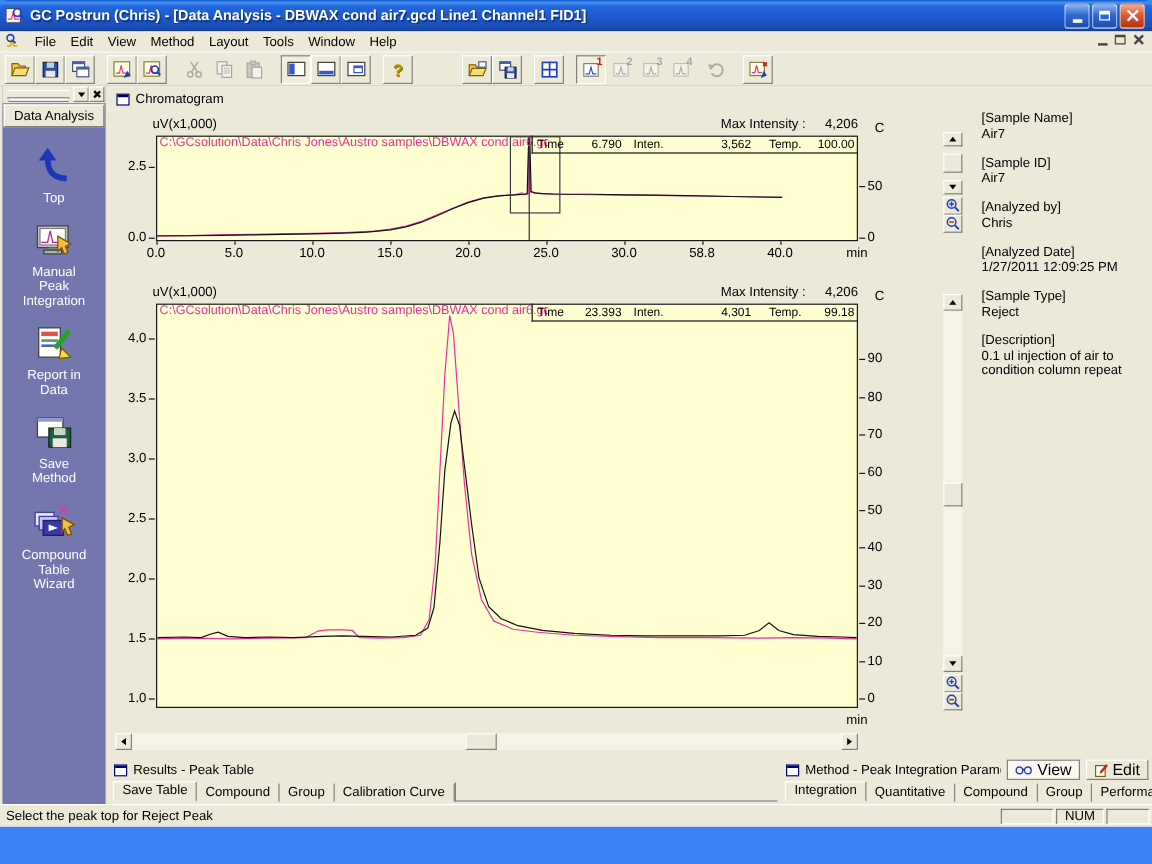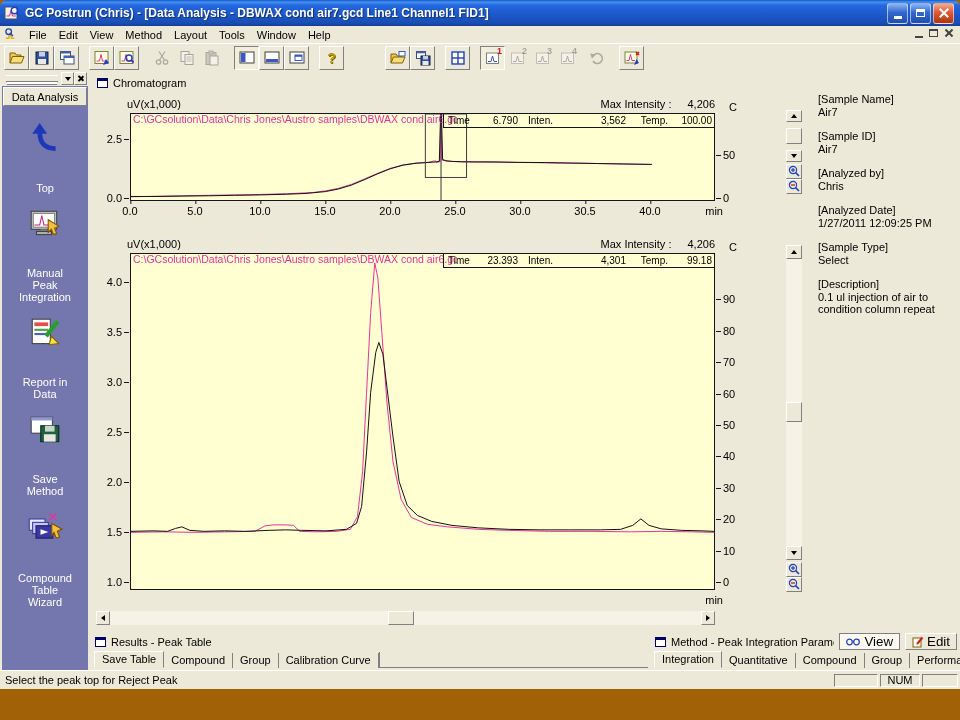--- a/index.html
+++ b/index.html
@@ -1,21 +1,21 @@
 <!DOCTYPE html>
 <html><head>
 <meta charset="utf-8">
 <style>
   :root{
     --bg:#ECE9D8; --bgdark:#D6D2BE; --purple:#7477AE; --yellow:#FFFFD2;
     --magenta:#E8309C; --ink:#15151C; --gray:#808080;
   }
   *{box-sizing:border-box; cursor:default; user-select:none;}
   body{margin:0;background:#fff;}
-  .app{position:relative;width:960px;height:720px;background:#a16207;overflow:hidden;
+  .app{position:relative;width:960px;height:720px;background:#3b82f6;overflow:hidden;
        font-family:"Liberation Sans",sans-serif;font-size:11px;color:#000;}
   .pre{white-space:pre-line;}
 
   
   .titlebar{position:absolute;left:0;top:0;width:960px;height:26px;
     background:linear-gradient(180deg,#0A59D0 0%,#4A90EC 8%,#2268E0 20%,#1C56C8 60%,#1A4DB4 88%,#123E96 100%);
     border-radius:7px 7px 0 0;display:flex;align-items:center;padding:0 4px;}
   .title-text{color:#fff;font-weight:bold;font-size:12px;margin-left:5px;
     text-shadow:1px 1px 1px #103070;white-space:nowrap;flex:1;overflow:hidden;}
   .tb-btns{display:flex;gap:2px;margin-right:2px;}
@@ -63,21 +63,21 @@
   .grip-btn{width:13px;height:13px;background:var(--bg);border:1px solid;
     border-color:#fff var(--gray) var(--gray) #fff;display:flex;align-items:center;justify-content:center;padding:0;}
   .tri-down{width:0;height:0;border-left:3px solid transparent;border-right:3px solid transparent;border-top:4px solid #000;}
   .grip-x{position:relative;width:7px;height:7px;}
   .grip-x::before,.grip-x::after{content:"";position:absolute;left:3px;top:0;width:1.6px;height:7px;background:#000;}
   .grip-x::before{transform:rotate(45deg);} .grip-x::after{transform:rotate(-45deg);}
   .sidebar-header{position:absolute;left:1px;top:16px;width:84px;height:19px;background:var(--bg);
     border:1px solid;border-color:#fff var(--gray) var(--gray) #fff;font-size:11px;
     font-family:"Liberation Sans",sans-serif;display:flex;align-items:center;justify-content:center;padding:0;}
   .sidebar-items{position:absolute;left:0;top:38px;width:86px;display:flex;flex-direction:column;align-items:center;}
-  .side-item{margin-top:13px;display:flex;flex-direction:column;align-items:center;color:#fff;text-align:center;line-height:12px;gap:23px;}
+  .side-item{margin-top:13px;display:flex;flex-direction:column;align-items:center;color:#fff;text-align:center;line-height:12px;}
   .side-item svg{margin-bottom:3px;}
 
   
   .chrom-header{position:absolute;left:97px;top:6px;display:flex;align-items:center;gap:5px;}
   .restore-box{display:inline-block;width:11px;height:10px;border:1px solid #00006A;background:#fff;position:relative;}
   .restore-box::before{content:"";position:absolute;left:0;top:0;right:0;height:2px;background:#00006A;}
 
   .chart{position:absolute;}
   .chart svg.plot{position:absolute;left:0;top:0;width:100%;height:100%;background:var(--yellow);
     border:1px solid var(--ink);}
@@ -449,21 +449,21 @@
           <div class="y2tick" style="top: 47.8474%;">50</div>
         </div>
       <div class="xticks">
           <div class="xtick" style="left: 0%;">0.0</div>
           <div class="xtick" style="left: 11.1111%;">5.0</div>
           <div class="xtick" style="left: 22.2222%;">10.0</div>
           <div class="xtick" style="left: 33.3333%;">15.0</div>
           <div class="xtick" style="left: 44.4444%;">20.0</div>
           <div class="xtick" style="left: 55.5556%;">25.0</div>
           <div class="xtick" style="left: 66.6667%;">30.0</div>
-          <div class="xtick" style="left: 77.7778%;">30.5</div>
+          <div class="xtick" style="left: 77.7778%;">58.8</div>
           <div class="xtick" style="left: 88.8889%;">40.0</div>
         </div>
       <div class="xunit">min</div>
     </div>
 
     <div class="chart" style="left:130px;top:182px;width:585px;height:337px;">
       <div class="ylabel">uV(x1,000)</div>
       <div class="maxline">
         <span>Max Intensity :</span><span class="mi-val">4,206</span>
       </div>
@@ -581,21 +581,21 @@
       <div class="info-field">
         <div>[Analyzed by]</div>
         <div class="pre">Chris</div>
       </div>
       <div class="info-field">
         <div>[Analyzed Date]</div>
         <div class="pre">1/27/2011 12:09:25 PM</div>
       </div>
       <div class="info-field">
         <div>[Sample Type]</div>
-        <div class="pre">Select</div>
+        <div class="pre">Reject</div>
       </div>
       <div class="info-field">
         <div>[Description]</div>
         <div class="pre">0.1 ul injection of air to
 condition column repeat</div>
       </div>
     </div>
   </div>
 
   <div class="bpanel" style="left:90px;width:558px;">

